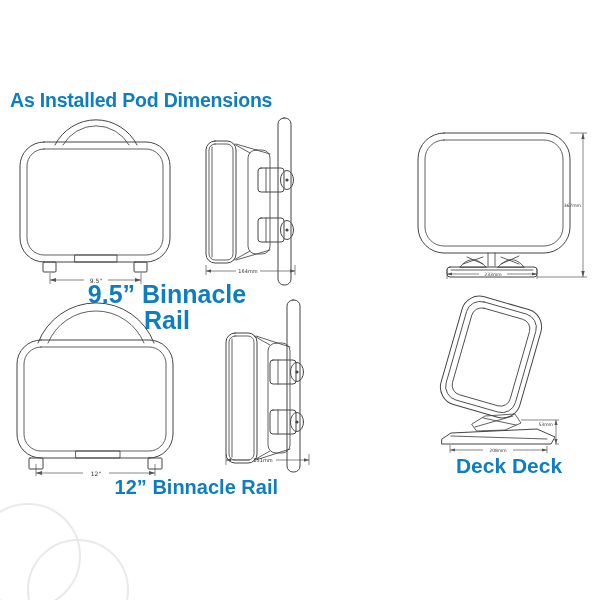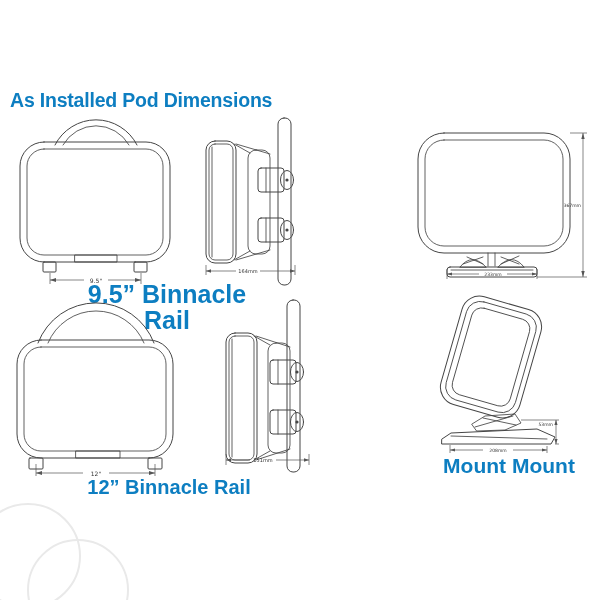--- a/index.html
+++ b/index.html
@@ -2,21 +2,21 @@
 <html><head>
 <meta charset="utf-8">
 <style>
   html,body{margin:0;padding:0;background:#fff;}
   #canvas{position:relative;width:600px;height:600px;background:#ffffff;overflow:hidden;
           font-family:"Liberation Sans",sans-serif;}
   .abs{position:absolute;}
   .heading{font-weight:bold;color:#0d7ec1;line-height:1.05;}
   #title{left:10px;top:90px;font-size:19.5px;letter-spacing:-0.2px;}
   #h95{left:62px;top:281px;width:210px;text-align:center;font-size:25px;}
-  #h12{left:60px;top:477px;width:218px;text-align:center;font-size:20px;}
+  #h12{left:60px;top:477px;width:218px;text-align:right;font-size:20px;}
   #hdeck{left:425px;top:455px;width:168px;text-align:center;font-size:21px;}
   svg{display:block;}
   .ln{fill:none;stroke:#454545;stroke-width:1;stroke-linejoin:round;stroke-linecap:round;}
   .ln2{fill:none;stroke:#454545;stroke-width:0.85;stroke-linejoin:round;stroke-linecap:round;}
   .dim{fill:none;stroke:#555;stroke-width:0.7;}
   .arr{fill:#555;stroke:none;}
   .dimtxt{fill:#333;font-family:"DejaVu Sans",sans-serif;}
   .dot{fill:#454545;stroke:none;}
   .wm{fill:none;stroke:#e9e9e9;stroke-width:2;}
 </style>
@@ -185,15 +185,15 @@
       <text class="dimtxt" x="128" y="133" font-size="4.5" text-anchor="end">53mm</text>
     </g>
     <g>
       <path class="dim" d="M25,152 V160 M122,153 V160 M25,157 H58 M88,157 H122"></path>
       <polygon class="arr" points="25,157 30,155.4 30,158.6"></polygon>
       <polygon class="arr" points="122,157 117,155.4 117,158.6"></polygon>
       <text class="dimtxt" x="73" y="159" font-size="4.5" text-anchor="middle">208mm</text>
     </g>
   </svg>
 
-  <div id="hdeck" class="abs heading" style="color: rgb(13, 126, 193);">Mount Mount</div>
+  <div id="hdeck" class="abs heading" style="color: rgb(13, 126, 193);">Deck Deck</div>
 
 </div>
 
 </body></html>

